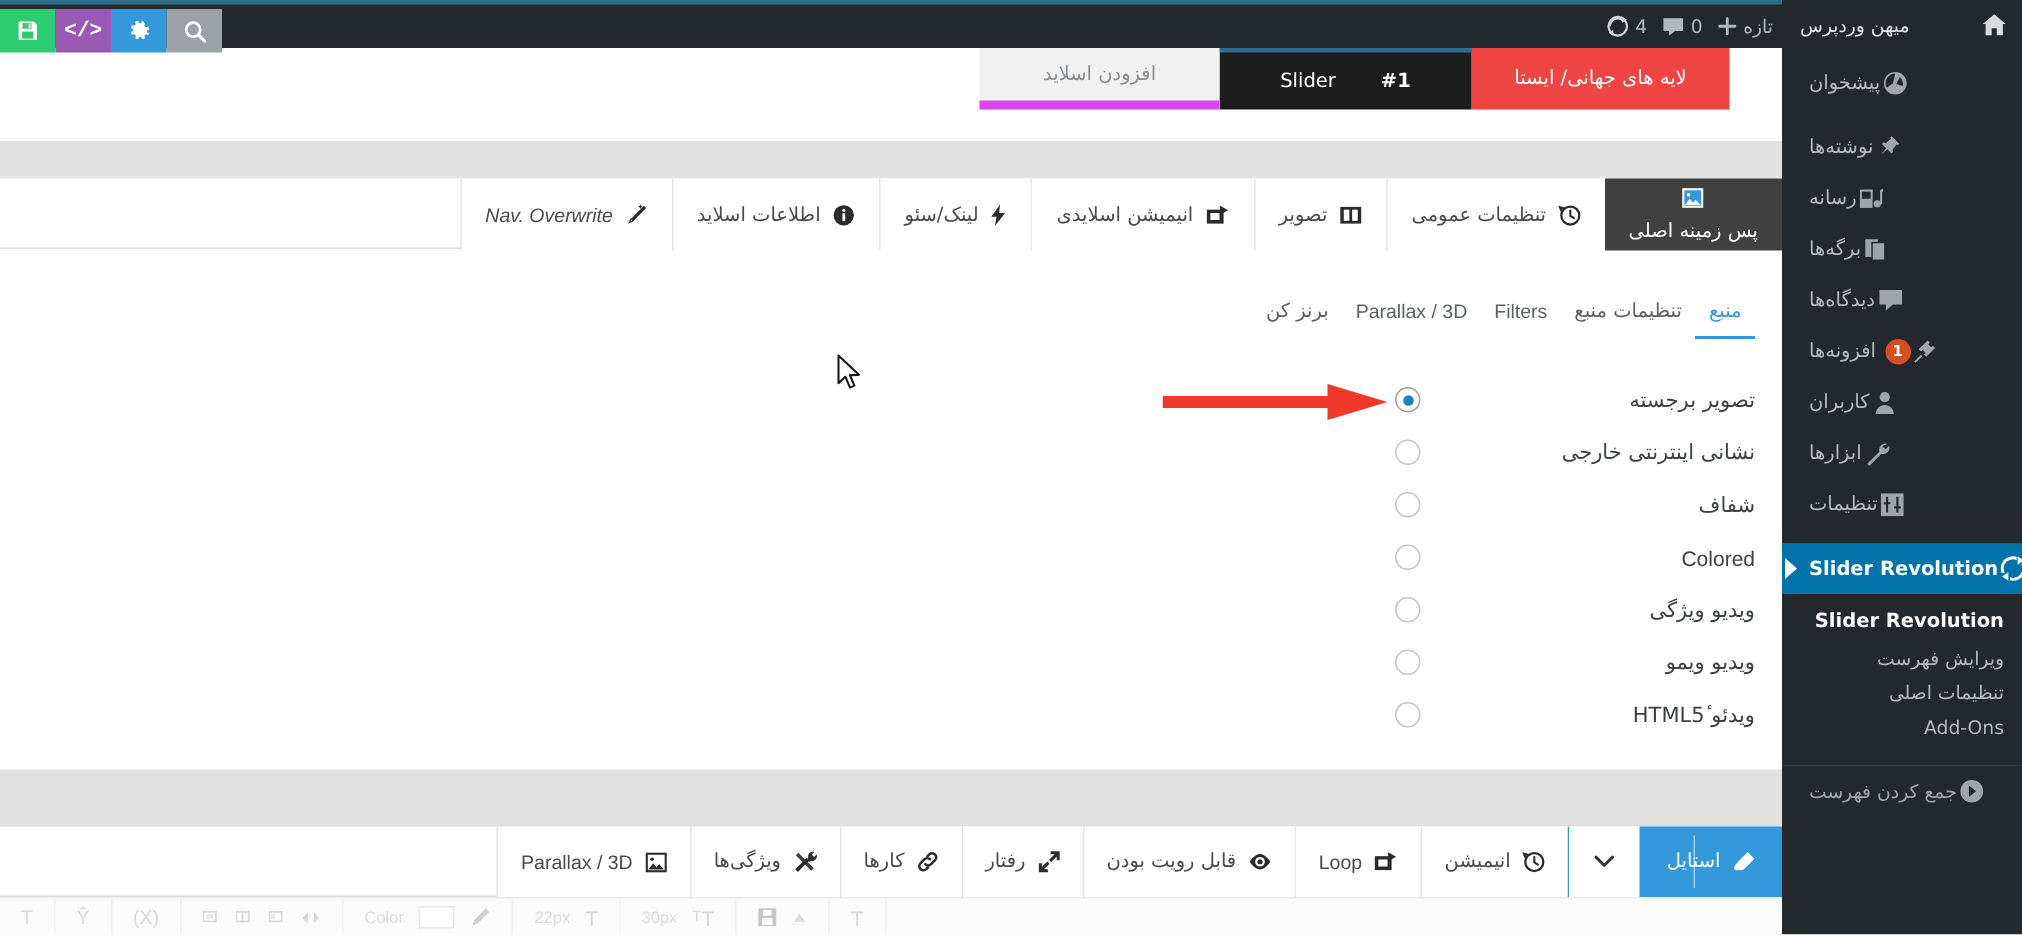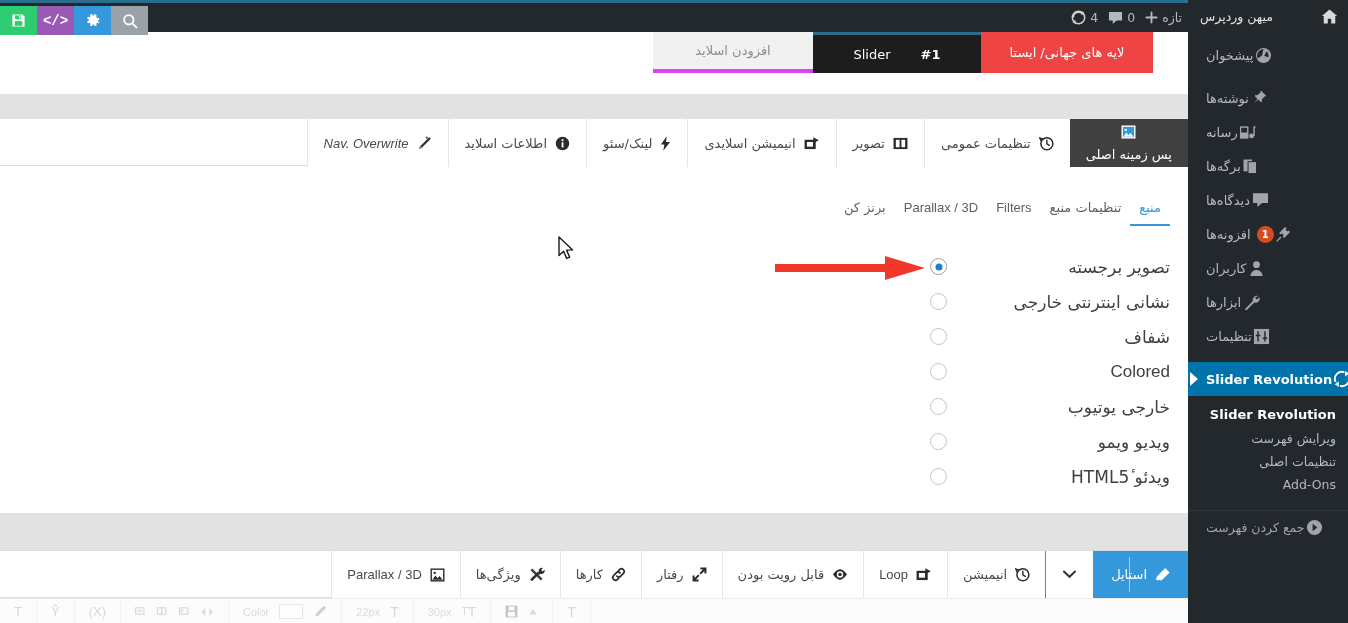--- a/index.html
+++ b/index.html
@@ -210,21 +210,21 @@
     color: #ffffff;
     min-width: 168px;
     gap: 30px;
     border-top: 3px solid #2c6c8c;
   }
   .slide-tab.current .st-num { font-weight: 700; }
   .slide-tab.add {
     background: #f1f1f1;
     color: #8a8f94;
     min-width: 160px;
-    border-bottom: 4px solid #d946ef;
+    border-bottom: 6px solid #d946ef;
   }
 
   
   .main-tabs {
     position: absolute;
     top: 118px; left: 0;
     width: 1188px;
     height: 48px;
     background: #ffffff;
     border-top: 1px solid #e4e4e4;
@@ -301,21 +301,21 @@
   }
   .radio-row {
     display: flex; flex-direction: row; align-items: center;
     justify-content: flex-start;
     height: 35px;
     gap: 0;
   }
   .radio-label {
     flex: 1 1 auto;
     text-align: right;
-    font-size: 17px;
+    font-size: 14px;
     color: #3d4144;
     padding-left: 16px;
     white-space: nowrap;
   }
   .radio-label.latin { font-family: "Liberation Sans", sans-serif; }
   .radio-dot {
     width: 17px; height: 17px;
     border-radius: 50%;
     border: 1px solid #bfc4c8;
     background: #ffffff;
@@ -642,21 +642,21 @@
         <span class="radio-label">شفاف</span>
         <span class="radio-dot"></span>
       </div>
 
       <div class="radio-row">
         <span class="radio-label latin">Colored</span>
         <span class="radio-dot"></span>
       </div>
 
       <div class="radio-row">
-        <span class="radio-label">خارجی یوتیوب</span>
+        <span class="radio-label">ویدیو ویژگی</span>
         <span class="radio-dot"></span>
       </div>
 
       <div class="radio-row">
         <span class="radio-label">ویدیو ویمو</span>
         <span class="radio-dot"></span>
       </div>
 
       <div class="radio-row">
         <span class="radio-label">ویدئو ٔHTML5</span>

